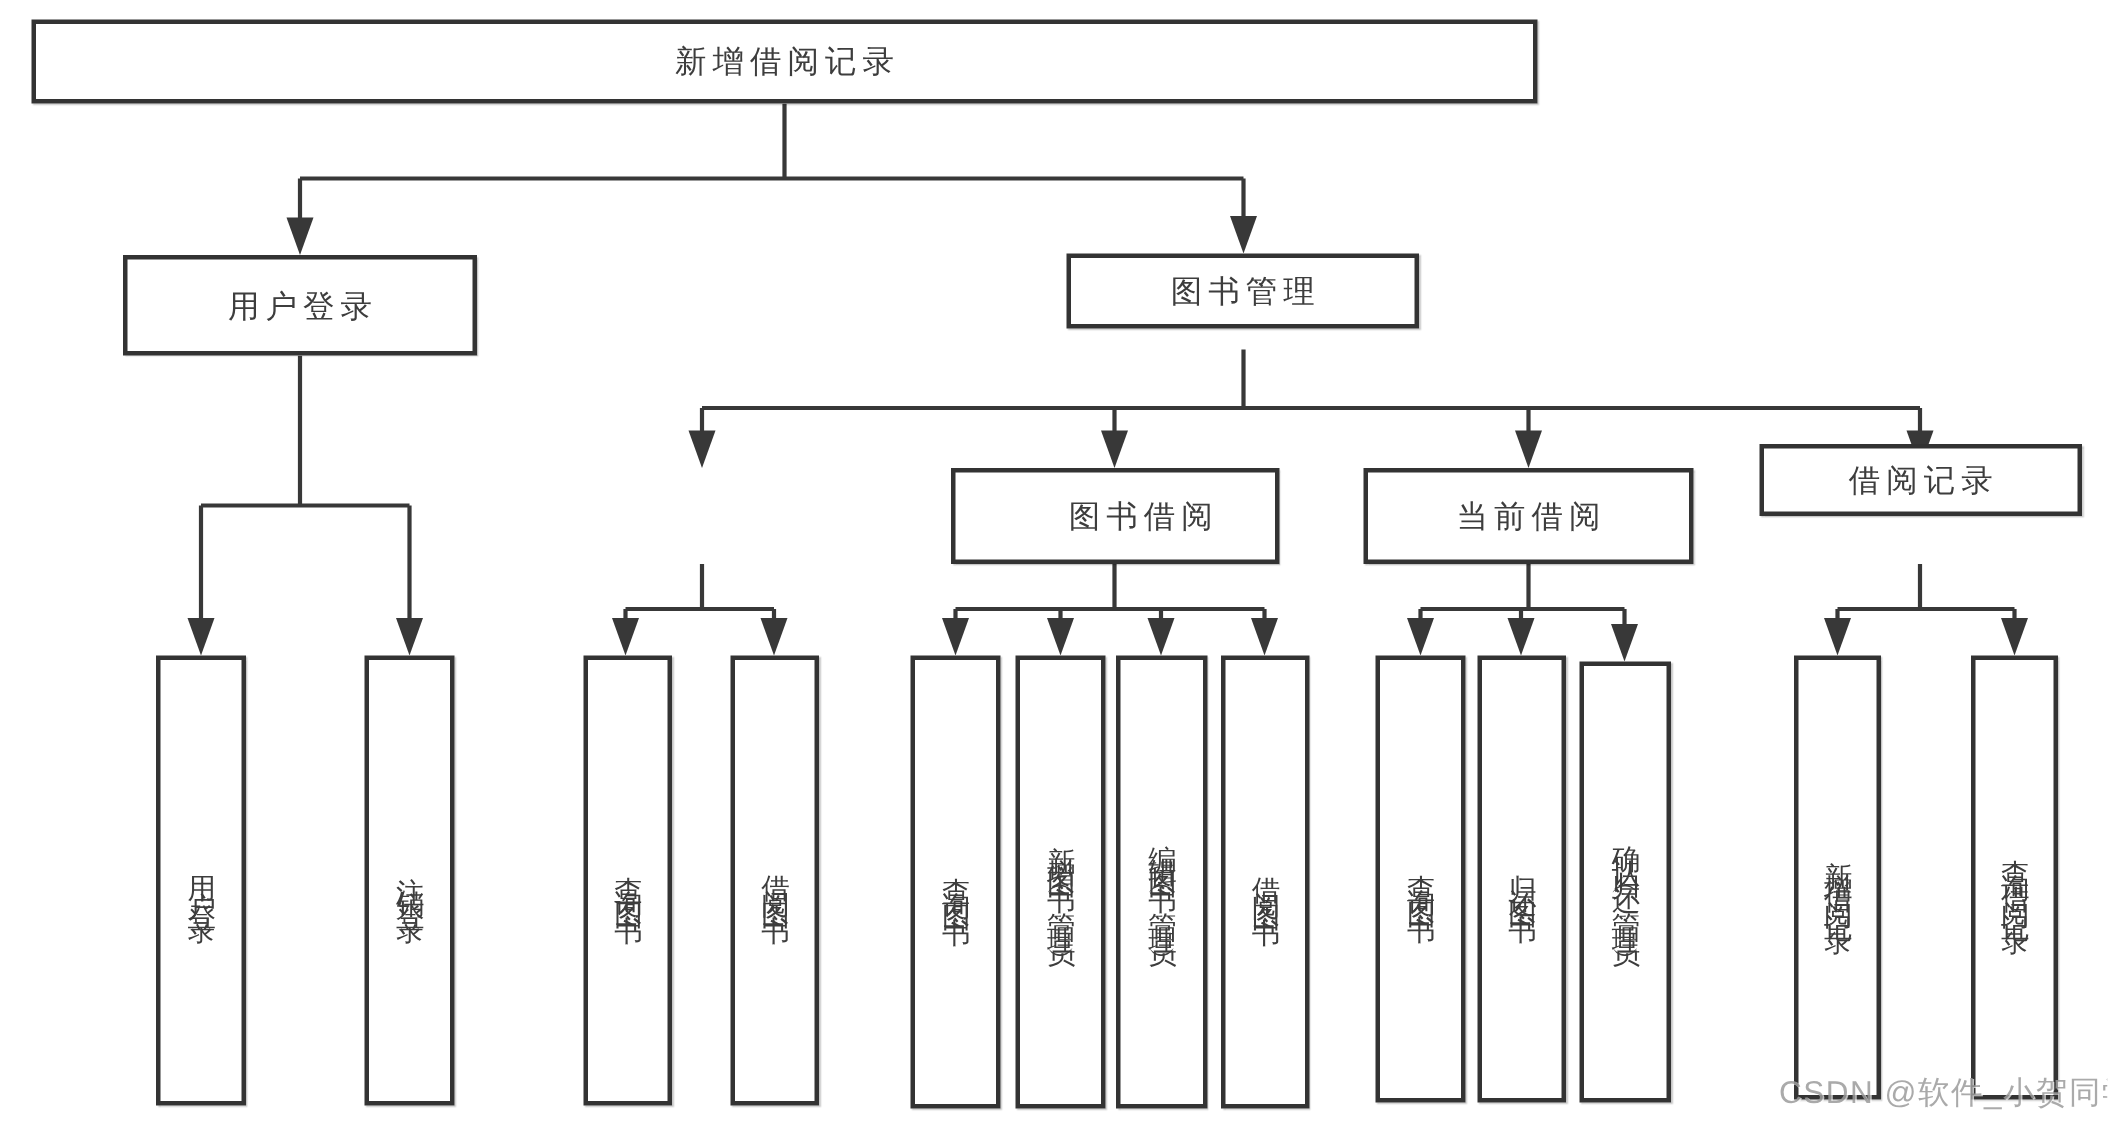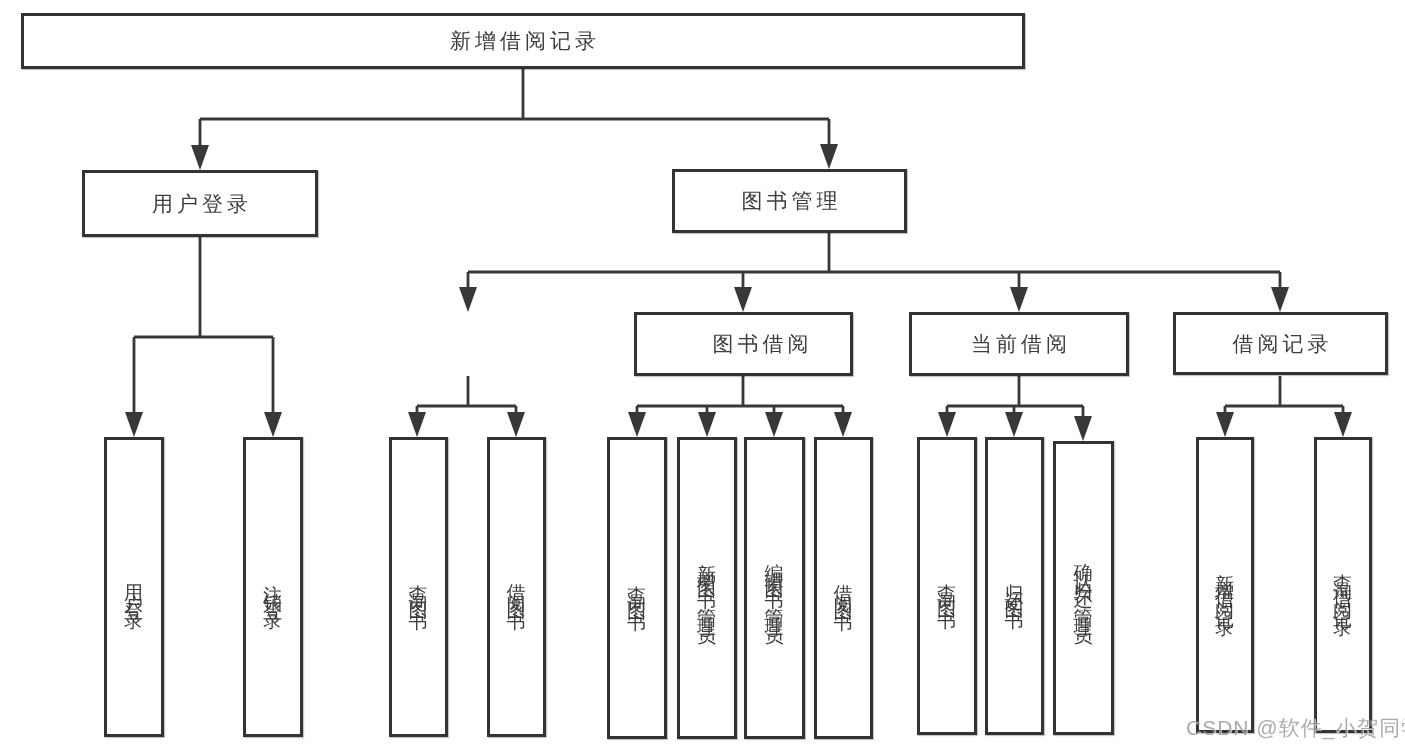--- a/index.html
+++ b/index.html
@@ -119,25 +119,25 @@
     <g>
       <path d="M1280 376 V406 M1225 406 H1343 M1225 406 V414 M1343 406 V414"></path>
       <polygon points="1216,412 1234,412 1225,437"></polygon>
       <polygon points="1334,412 1352,412 1343,437"></polygon>
     </g>
   </svg>
 
   <div class="node h-node" style="left:21px; top:13px; width:1004px; height:56px;">新增借阅记录</div>
 
   <div class="node h-node" style="left:82px; top:170px; width:236px; height:67px;">用户登录</div>
-  <div class="node h-node" style="left:672px; top:169px; width:235px; height:64px;">图书管理</div>
+  <div class="node h-node" style="left:711px; top:169px; width:235px; height:50px;">图书管理</div>
 
   <div class="node h-node" style="left:634px; top:312px; width:219px; height:64px;padding-left:34px;">图书借阅</div>
   <div class="node h-node" style="left:909px; top:312px; width:220px; height:64px;text-align:center;">当前借阅</div>
-  <div class="node h-node" style="left:1173px; top:312px; width:215px; height:63px;">借阅记录</div>
+  <div class="node h-node" style="left:1173px; top:296px; width:215px; height:48px;">借阅记录</div>
 
   <div class="node v-node" style="left:104px; top:437px; width:60px; height:300px;">用户登录</div>
   <div class="node v-node" style="left:243px; top:437px; width:60px; height:300px;">注销登录</div>
 
   <div class="node v-node" style="left:389px; top:437px; width:59px; height:300px;">查询图书</div>
   <div class="node v-node" style="left:487px; top:437px; width:59px; height:300px;">借阅图书</div>
 
   <div class="node v-node" style="left:607px; top:437px; width:60px; height:302px;">查询图书</div>
   <div class="node v-node" style="left:677px; top:437px; width:60px; height:302px;">新增图书（管理员）</div>
   <div class="node v-node" style="left:744px; top:437px; width:61px; height:302px;">编辑图书（管理员）</div>

